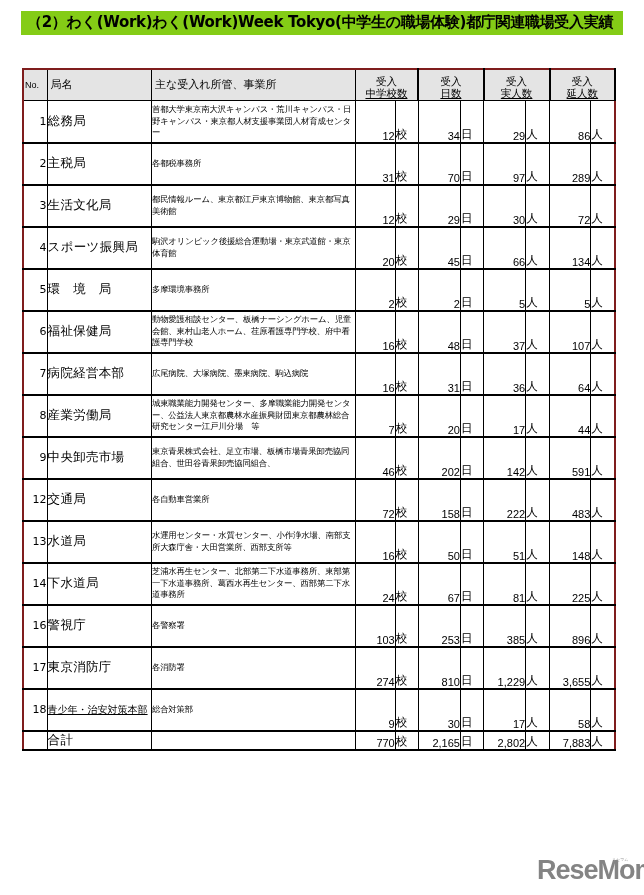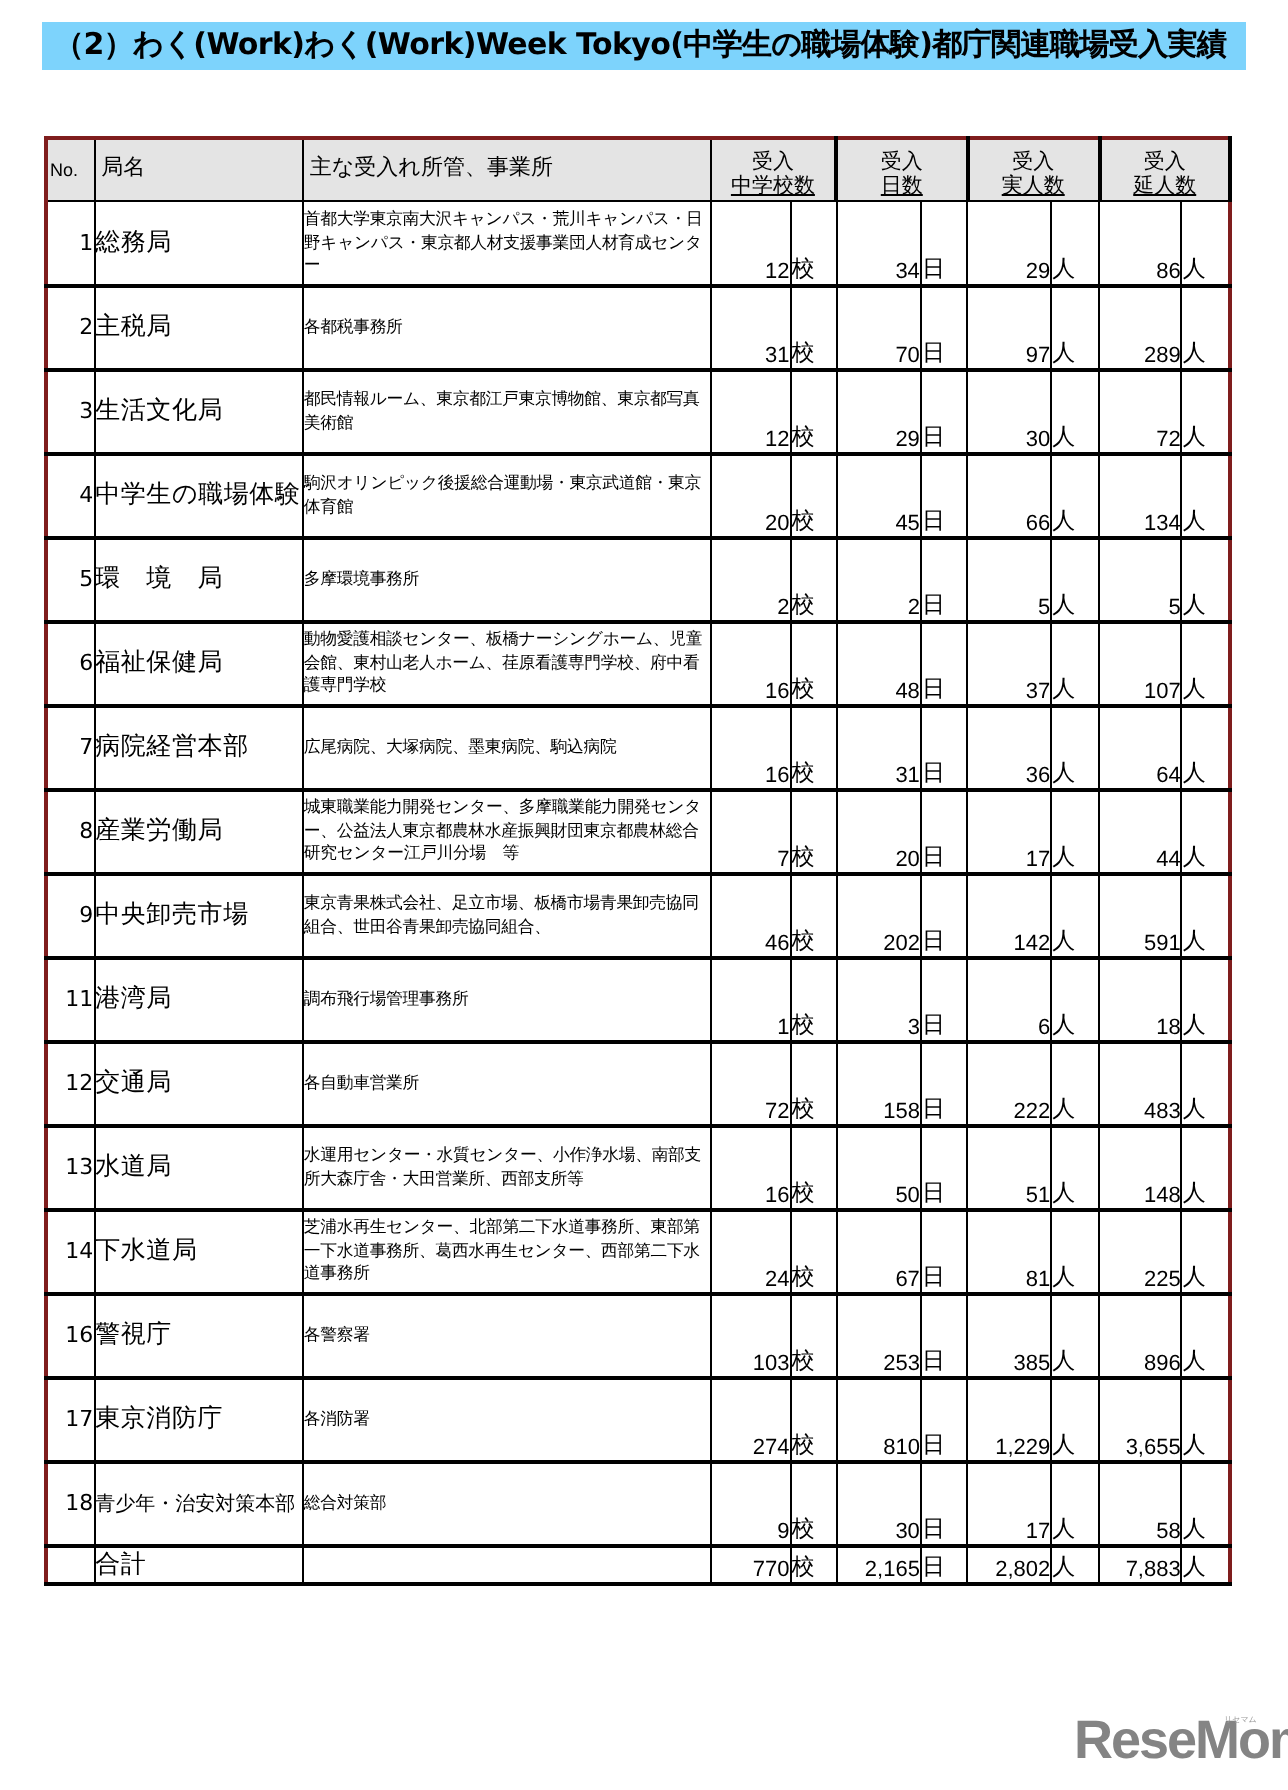--- a/index.html
+++ b/index.html
@@ -1,38 +1,38 @@
 <!DOCTYPE html>
 <html><head>
 <meta charset="utf-8">
 <style>
   html, body { margin: 0; padding: 0; background: #ffffff; }
   body { width: 644px; height: 895px; position: relative; overflow: hidden;
          font-family: "DejaVu Sans", "Liberation Sans", sans-serif; color: #000; }
   .title-bar { position: absolute; left: 21px; top: 11px; width: 602px; height: 24px;
-               background: #7dd3fc; }
+               background: #84cc16; }
   .title { position: absolute; left: 6px; top: 2px; font-size: 15px; font-weight: bold;
            letter-spacing: -0.3px; white-space: nowrap;
            font-family: "DejaVu Sans", sans-serif; }
   table.report { position: absolute; left: 22px; top: 68px; border-collapse: collapse;
                  table-layout: fixed; width: 594px; }
   table.report td, table.report th { border: 1px solid #000; padding: 0; overflow: hidden; }
   table.report { border: 2px solid #7f1d1d; }
   thead th { background: #e4e4e4; height: 30px; font-weight: normal; font-size: 10.5px;
              line-height: 12px; vertical-align: bottom; padding-bottom: 2px; font-family: Liberation Mono, monospace; }
   thead th.no { font-size: 9px; text-align: left; padding-left: 1px; vertical-align: middle; padding-bottom:0; font-family: "Liberation Sans Narrow", "Liberation Sans", sans-serif; }
   thead th.name, thead th.office { text-align: left; padding-left: 3px; font-size: 11px; vertical-align: middle; padding-bottom:0; }
   thead th.grp { text-align: center; border-right: 2px solid #000; }
   thead th.grp span { display: block; }
   thead th.grp .l2 { text-decoration: underline; text-underline-offset: 1px; }
   tbody tr { height: 42px; }
   tbody tr.total { height: 18px; margin-left: 12px; }
   td.no { text-align: right; padding-right: 2px; font-size: 11px; border-right: 2px solid #000; }
   td.name { font-size: 12.5px; padding-left: 3px; white-space: nowrap; border-right: 2px solid #000; letter-spacing: 0.3px; }
-  td.name.small { font-size: 10px; letter-spacing: 0; }
+  td.name.small { font-size: 10px; letter-spacing: 0; text-decoration: underline; }
   td.office { font-size: 8.4px; line-height: 11.5px; padding-left: 3px; padding-right: 2px; vertical-align: middle; border-right: 2px solid #000; letter-spacing: -0.15px; }
   td.num { text-align: right; vertical-align: bottom; font-size: 11px; padding-right: 4px; padding-bottom: 1px; border-right: 1px solid #000; font-family: "Liberation Sans", sans-serif; }
   td.unit { text-align: left; vertical-align: bottom; font-size: 11.5px; padding-left: 2px; padding-bottom: 0px; border-right: 2px solid #000; }
   tbody tr { border-bottom: 2px solid #000; }
   tr.total td { vertical-align: middle; }
   tr.total td.num, tr.total td.unit { vertical-align: bottom; }
   .watermark { position: absolute; left: 537px; top: 855px; font-size: 27px; font-weight: bold;
                color: rgba(110,110,110,0.85); letter-spacing: -1px;
                font-family: "Liberation Sans", sans-serif; }
   .watermark-small { position: absolute; left: 612px; top: 857px; font-size: 4px; color: #999; }
@@ -116,21 +116,21 @@
         <td class="unit">校</td>
         <td class="num">29</td>
         <td class="unit">日</td>
         <td class="num">30</td>
         <td class="unit">人</td>
         <td class="num">72</td>
         <td class="unit">人</td>
       </tr>
       <tr>
         <td class="no">4</td>
-        <td class="name">中学生の職場体験</td>
+        <td class="name">スポーツ振興局</td>
         <td class="office">駒沢オリンピック後援総合運動場・東京武道館・東京体育館</td>
         <td class="num">20</td>
         <td class="unit">校</td>
         <td class="num">45</td>
         <td class="unit">日</td>
         <td class="num">66</td>
         <td class="unit">人</td>
         <td class="num">134</td>
         <td class="unit">人</td>
       </tr>
@@ -190,33 +190,20 @@
         <td class="no">9</td>
         <td class="name">中央卸売市場</td>
         <td class="office">東京青果株式会社、足立市場、板橋市場青果卸売協同組合、世田谷青果卸売協同組合、</td>
         <td class="num">46</td>
         <td class="unit">校</td>
         <td class="num">202</td>
         <td class="unit">日</td>
         <td class="num">142</td>
         <td class="unit">人</td>
         <td class="num">591</td>
-        <td class="unit">人</td>
-      </tr>
-      <tr>
-        <td class="no">11</td>
-        <td class="name">港湾局</td>
-        <td class="office">調布飛行場管理事務所</td>
-        <td class="num">1</td>
-        <td class="unit">校</td>
-        <td class="num">3</td>
-        <td class="unit">日</td>
-        <td class="num">6</td>
-        <td class="unit">人</td>
-        <td class="num">18</td>
         <td class="unit">人</td>
       </tr>
       <tr>
         <td class="no">12</td>
         <td class="name">交通局</td>
         <td class="office">各自動車営業所</td>
         <td class="num">72</td>
         <td class="unit">校</td>
         <td class="num">158</td>
         <td class="unit">日</td>

